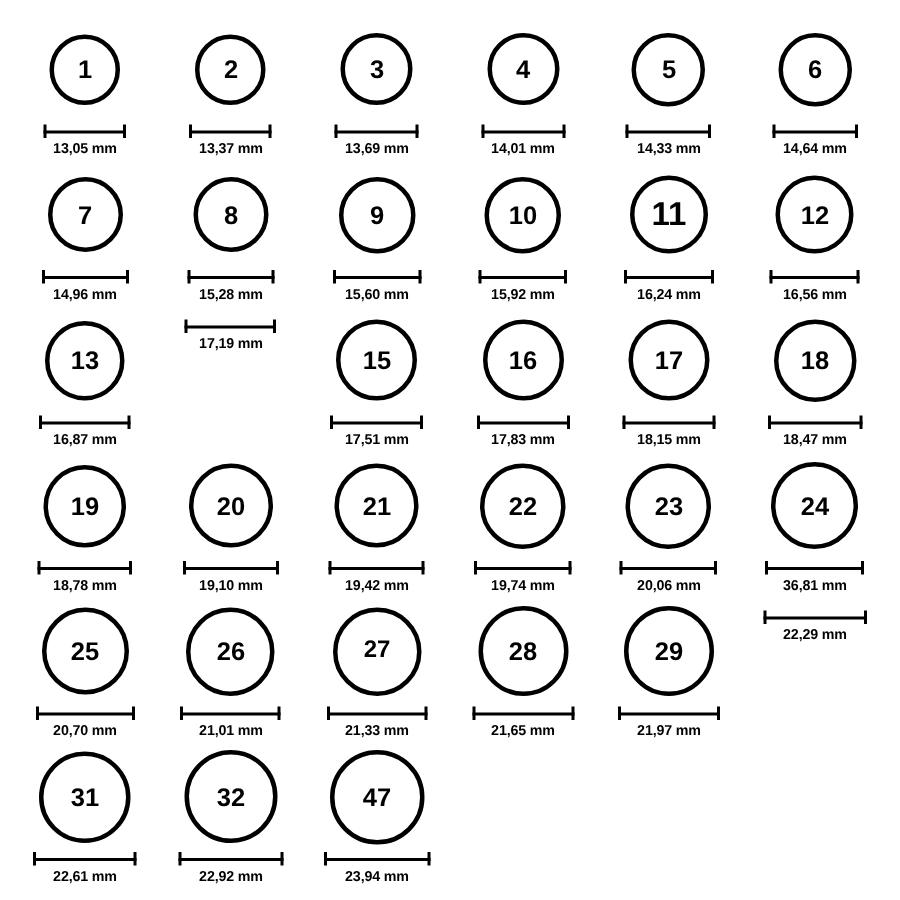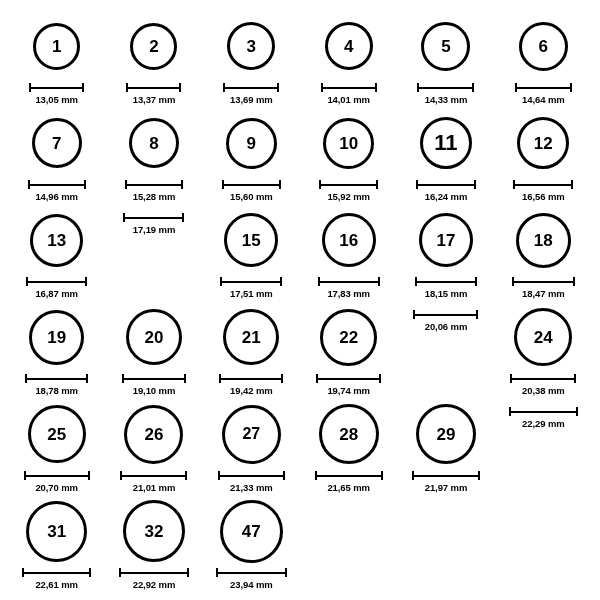--- a/index.html
+++ b/index.html
@@ -373,39 +373,44 @@
           </div>
         </div>
         <div class="measure" style="width: 65px;">
           <div class="bar"></div>
           <div class="tick left"></div>
           <div class="tick right"></div>
         </div>
         <div class="mm-label">19,74 mm</div>
       </div>
       <div class="cell">
+        <div class="ring-wrap" style="height: 64px;">
+          <div class="ring" style="width: 57px; height: 57px;">
+            <span class="ring-num" style="font-size: 17px;">23</span>
+          </div>
+        </div>
         <div class="measure" style="width: 65px;">
           <div class="bar"></div>
           <div class="tick left"></div>
           <div class="tick right"></div>
         </div>
         <div class="mm-label">20,06 mm</div>
       </div>
       <div class="cell">
         <div class="ring-wrap" style="height: 64px;">
           <div class="ring" style="width: 58px; height: 58px;">
             <span class="ring-num" style="font-size: 17px;">24</span>
           </div>
         </div>
         <div class="measure" style="width: 66px;">
           <div class="bar"></div>
           <div class="tick left"></div>
           <div class="tick right"></div>
         </div>
-        <div class="mm-label">20,38 mm</div>
+        <div class="mm-label">36,81 mm</div>
       </div>
       <div class="cell">
         <div class="ring-wrap" style="height: 64px;">
           <div class="ring" style="width: 58px; height: 58px;">
             <span class="ring-num" style="font-size: 17px;">25</span>
           </div>
         </div>
         <div class="measure" style="width: 66px;">
           <div class="bar"></div>
           <div class="tick left"></div>

